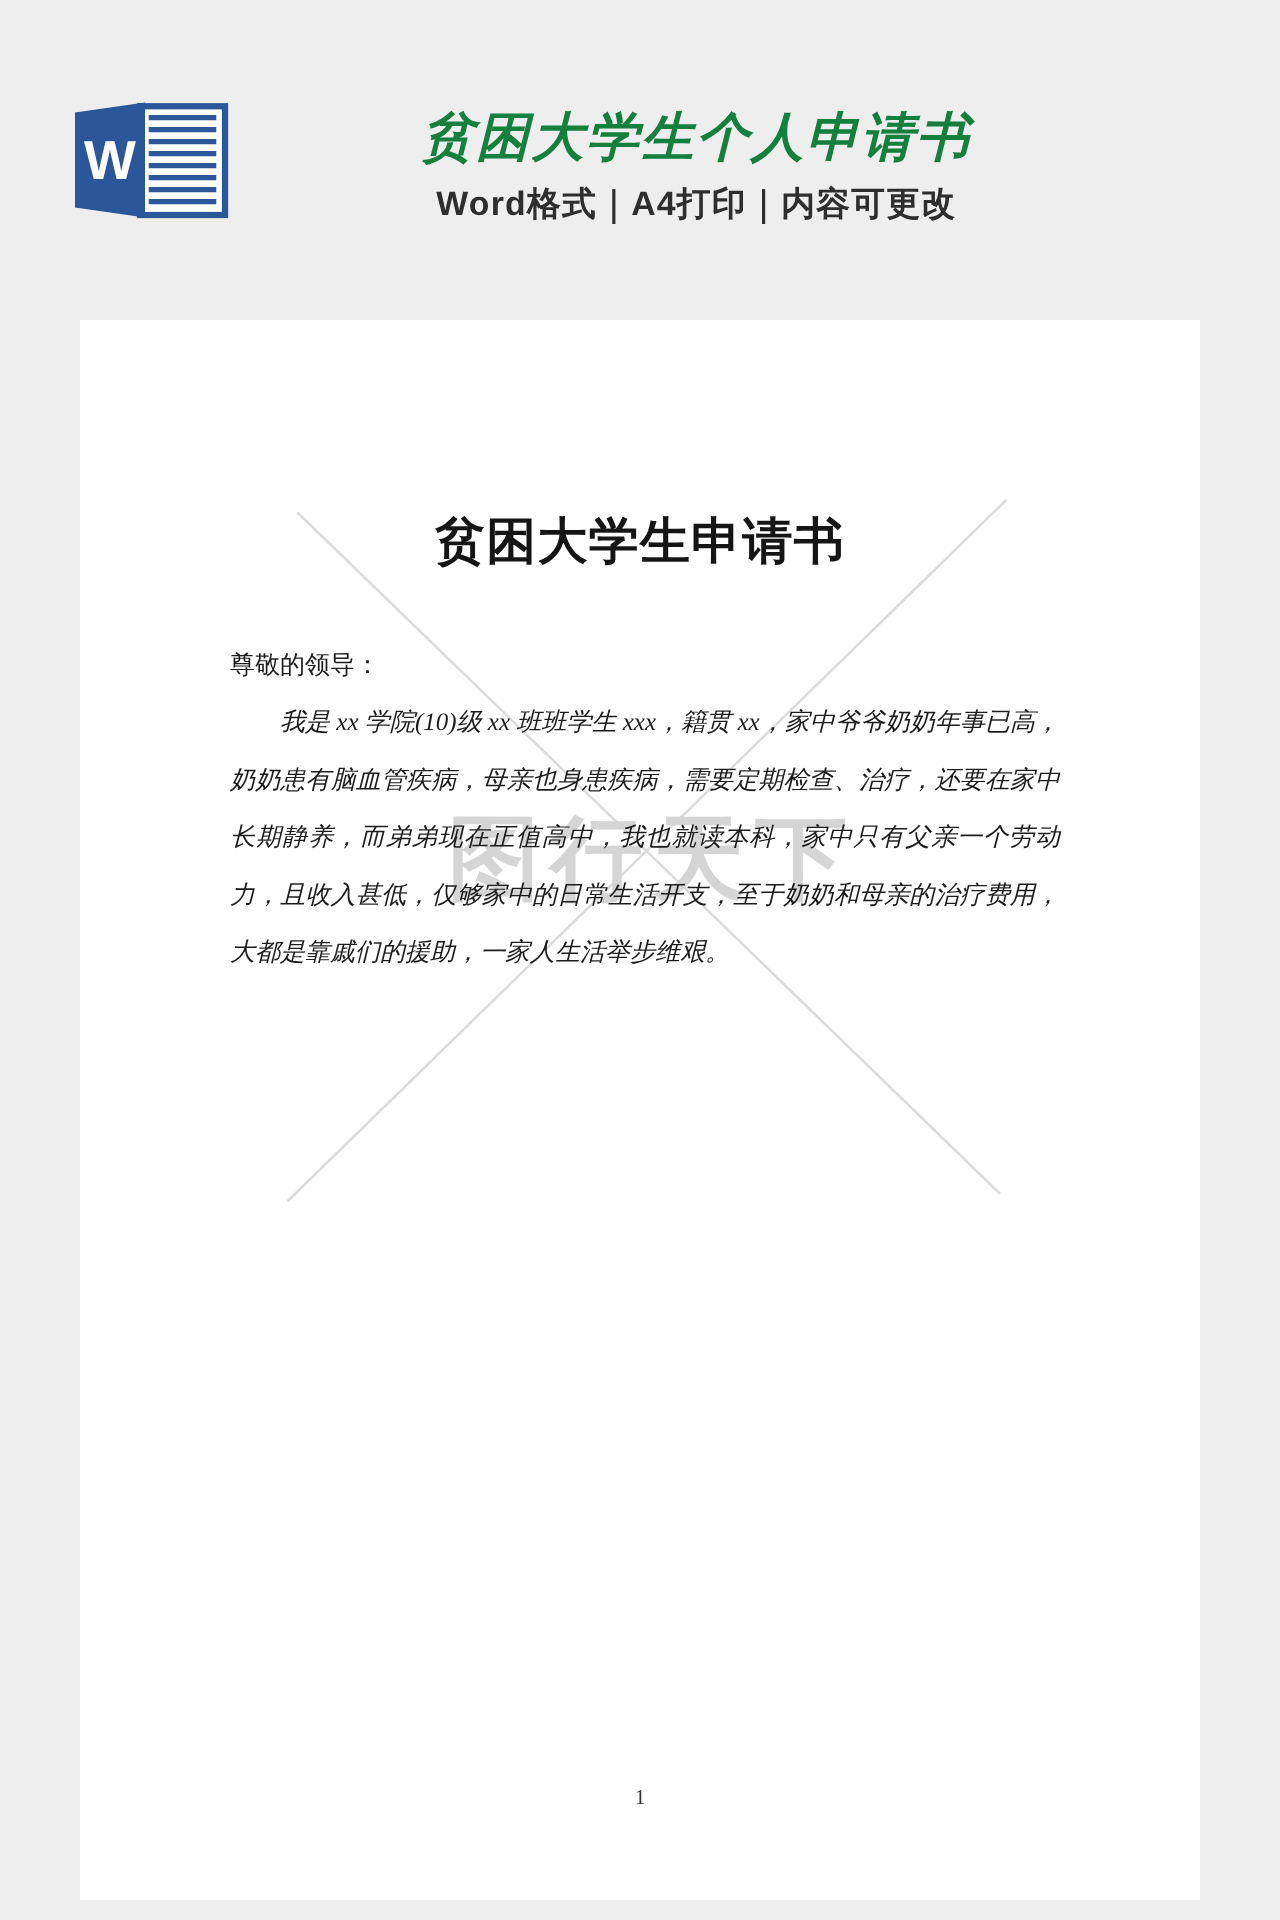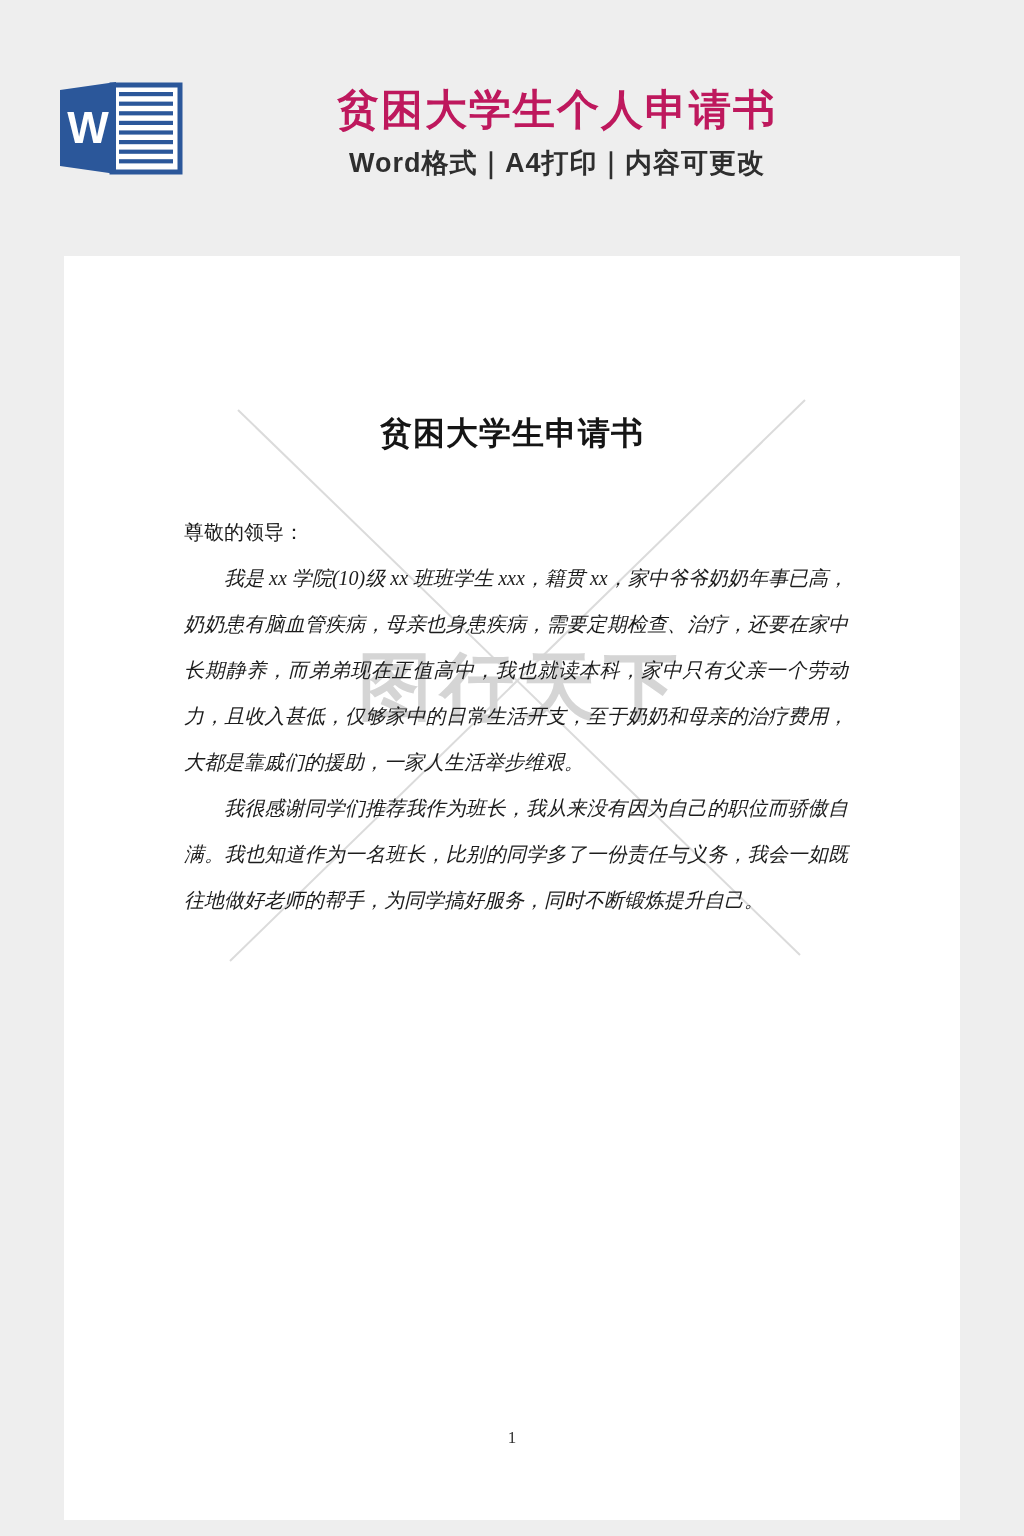--- a/index.html
+++ b/index.html
@@ -32,21 +32,21 @@
   .paper{
     position:absolute;left:64px;top:256px;width:896px;height:1264px;
     background:#ffffff;
   }
   .watermark-svg{position:absolute;left:0;top:0;width:896px;height:1264px;}
   .paper-content{position:relative;width:100%;height:100%;}
 
   .doc-title{
     padding-top:158px;
     text-align:center;
-    font-size:32px;font-weight:bold;line-height:38px;
+    font-size:40px;font-weight:bold;line-height:38px;
     color:#151515;
     font-family:"Liberation Sans","DejaVu Sans",sans-serif;
     letter-spacing:1px;
   }
   .doc-body{
     margin:57px 112px 0 120px;
     font-family:"Liberation Serif","DejaVu Serif",serif;
     font-size:20px;line-height:46px;
     color:#1c1c1c;
     text-align:justify;
@@ -77,38 +77,37 @@
       <rect x="61" y="62" width="54" height="4.2" fill="#2b579a"></rect>
       <rect x="61" y="71.6" width="54" height="4.2" fill="#2b579a"></rect>
       <rect x="61" y="81.2" width="54" height="4.2" fill="#2b579a"></rect>
     </g>
 
     <polygon points="2,12 58,4 58,96 2,88" fill="#2b579a"></polygon>
     <text x="30" y="65" text-anchor="middle" font-family="Liberation Sans, DejaVu Sans, sans-serif" font-size="44" font-weight="bold" fill="#ffffff">W</text>
   </svg>
 
   <div class="header-text">
-    <div class="header-title" style="color:#be185d;">贫困大学生个人申请书</div>
+    <div class="header-title" style="color:#15803d;font-style:italic;">贫困大学生个人申请书</div>
     <div class="header-subtitle">Word格式｜A4打印｜内容可更改</div>
   </div>
 
   <div class="paper">
 
     <svg class="watermark-svg" viewBox="0 0 896 1264" aria-hidden="true">
       <line x1="174" y1="154" x2="736" y2="699" stroke="#dbdbdb" stroke-width="2"></line>
       <line x1="741" y1="144" x2="166" y2="705" stroke="#dbdbdb" stroke-width="2"></line>
       <text x="458" y="456" text-anchor="middle" font-family="Liberation Serif, DejaVu Serif, serif" font-size="74" font-weight="bold" fill="#d5d5d5" letter-spacing="8">图行天下</text>
     </svg>
 
     <div class="paper-content">
       <div class="doc-title">贫困大学生申请书</div>
 
       <div class="doc-body">
         <p class="salutation">尊敬的领导：</p>
         <p class="para">我是 xx 学院(10)级 xx 班班学生 xxx，籍贯 xx，家中爷爷奶奶年事已高，奶奶患有脑血管疾病，母亲也身患疾病，需要定期检查、治疗，还要在家中长期静养，而弟弟现在正值高中，我也就读本科，家中只有父亲一个劳动力，且收入甚低，仅够家中的日常生活开支，至于奶奶和母亲的治疗费用，大都是靠戚们的援助，一家人生活举步维艰。</p>
-        <p class="para">我很感谢同学们推荐我作为班长，我从来没有因为自己的职位而骄傲自满。我也知道作为一名班长，比别的同学多了一份责任与义务，我会一如既往地做好老师的帮手，为同学搞好服务，同时不断锻炼提升自己。</p>
       </div>
 
       <div class="page-number">1</div>
     </div>
   </div>
 
 </div>
 
 </body></html>

